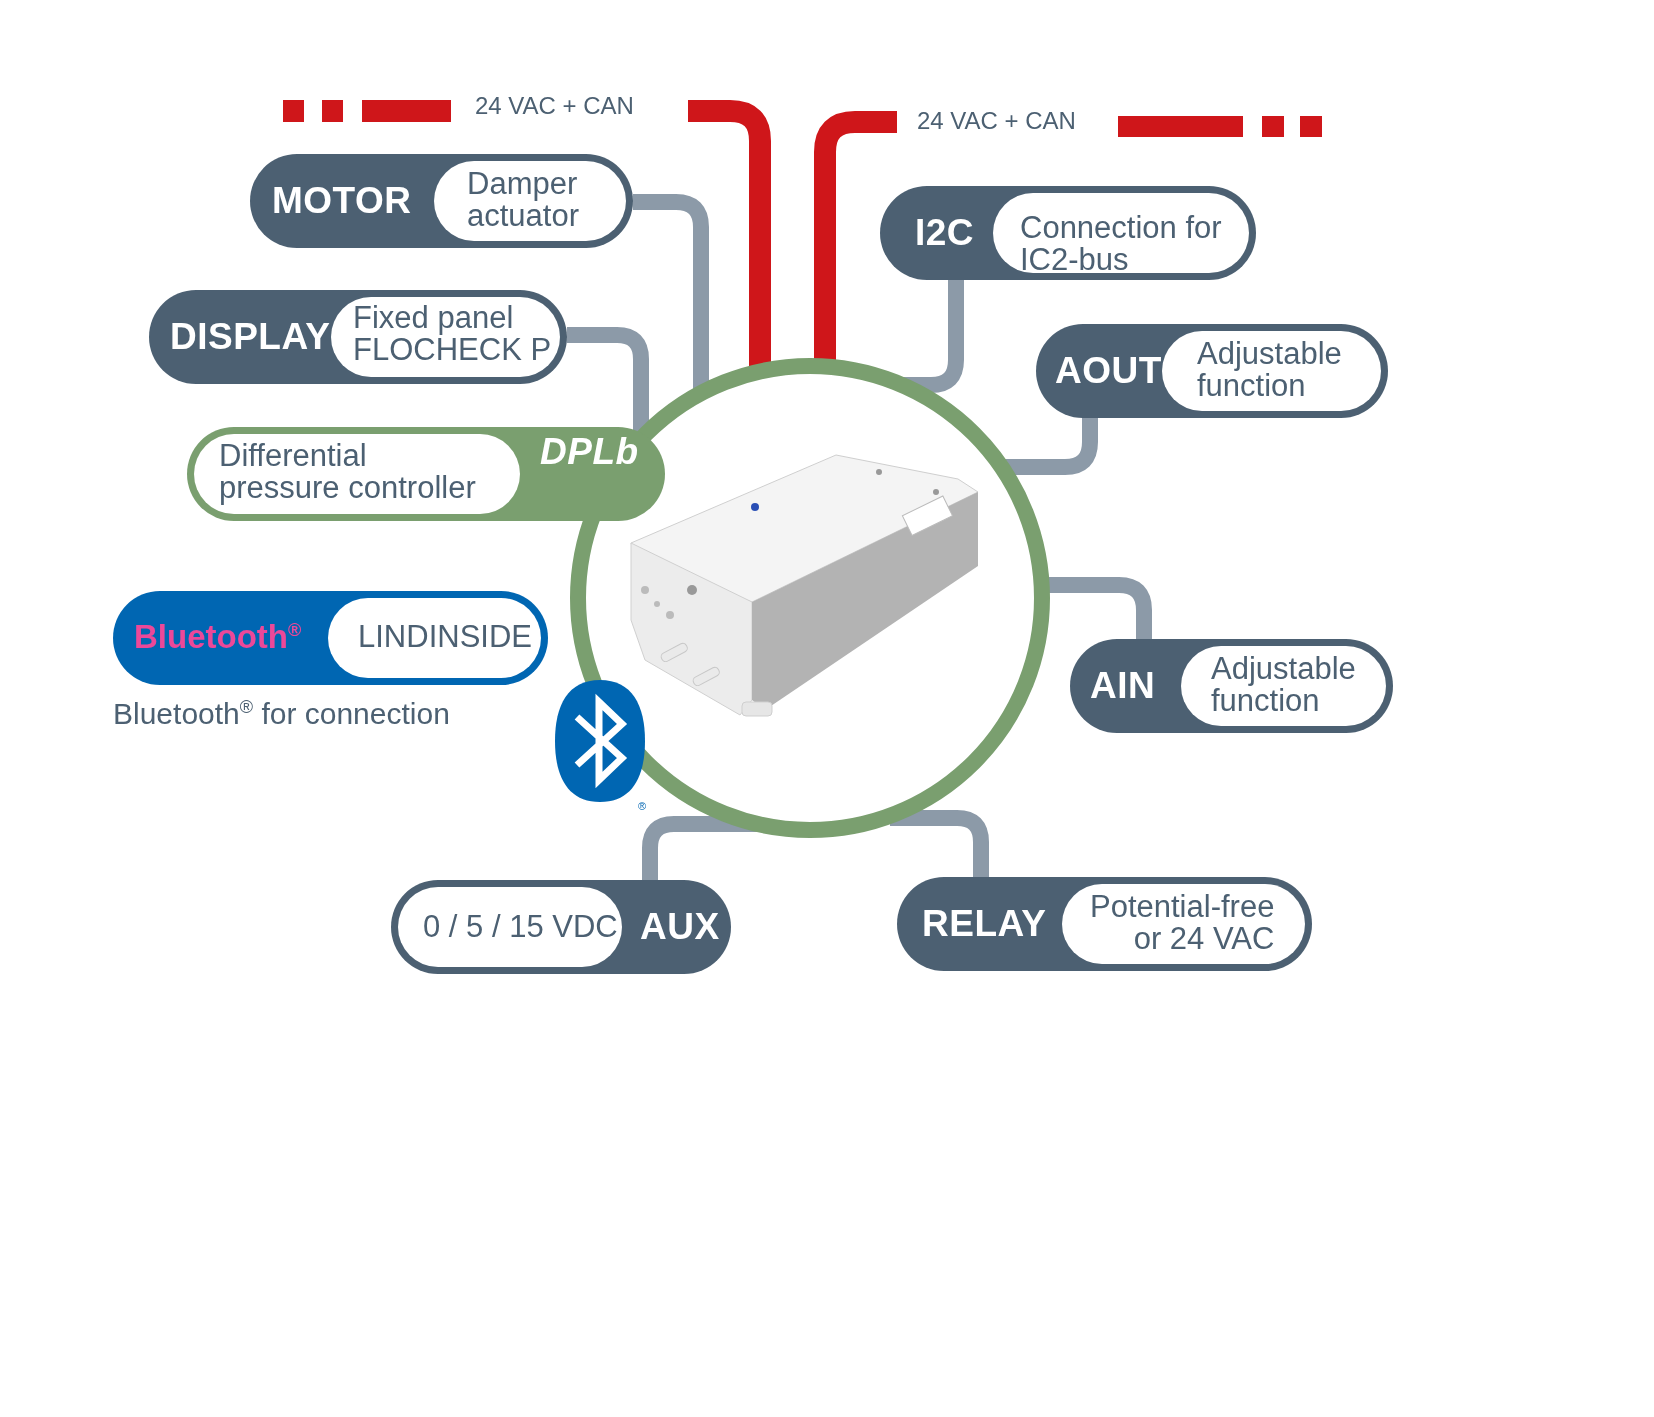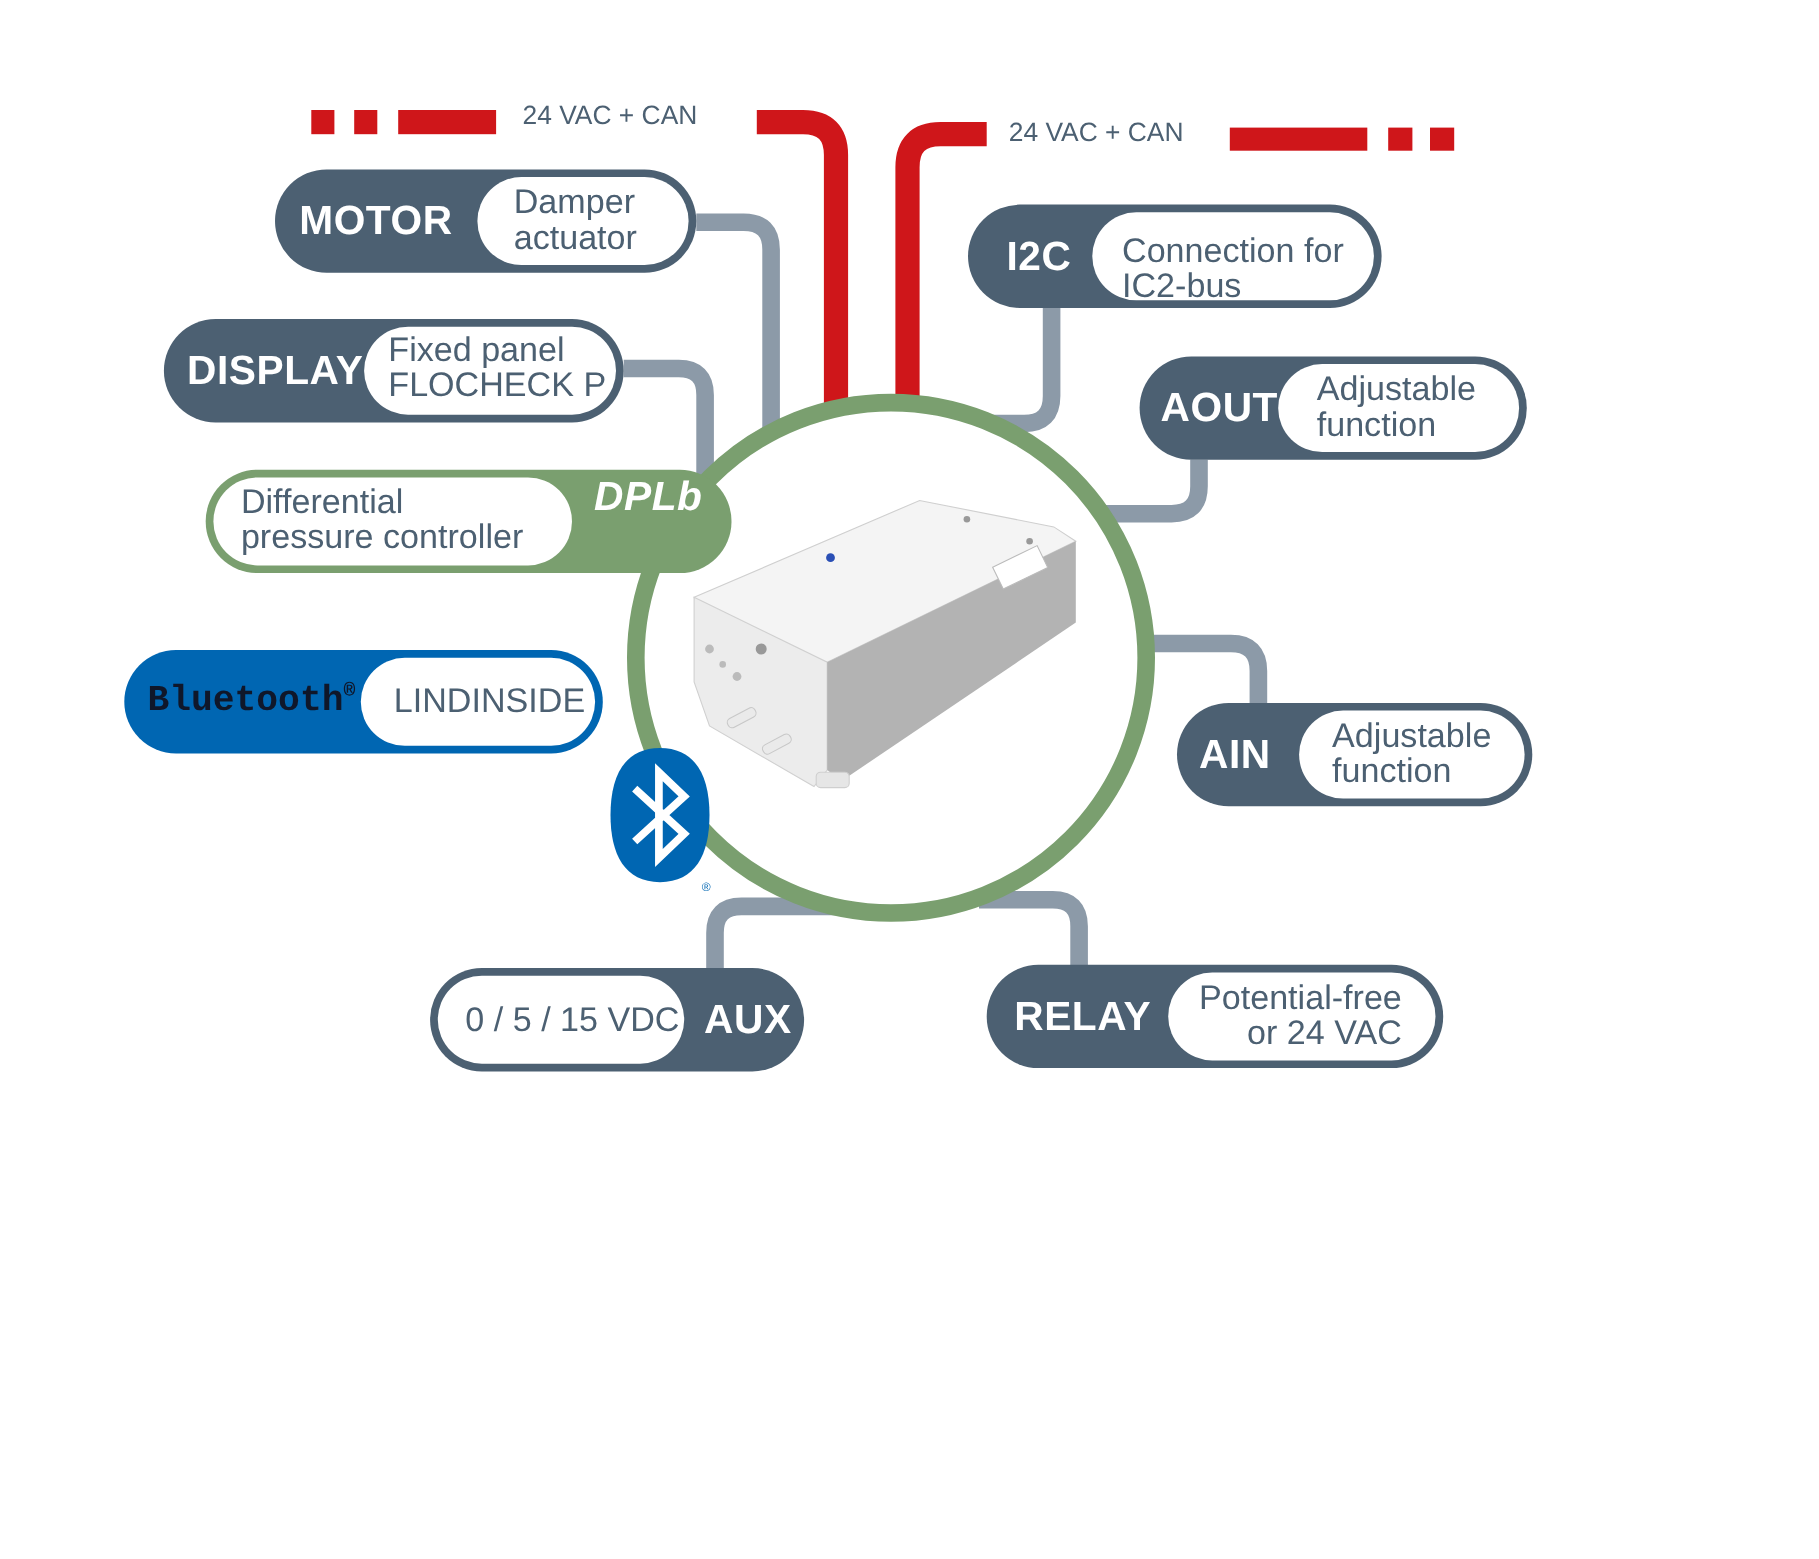--- a/index.html
+++ b/index.html
@@ -13,21 +13,21 @@
   .pill-dark { fill:#4c6072; }
   .pill-green { fill:#7a9f6f; }
   .pill-blue { fill:#0066b2; }
   .pill-white { fill:#ffffff; }
   .lbl { position:absolute; white-space:nowrap; }
   .code { font-weight:bold; color:#ffffff; font-size:37px; letter-spacing:0.5px; }
   .desc { color:#4c6072; font-size:31px; line-height:32px; }
   .power { color:#4c6072; font-size:24px; }
   .bt-desc { color:#4c6072; font-size:30px; line-height:37px; }
   .reg { font-size:18px; vertical-align:super; }
-  .bt-code { font-weight:bold; color:#0f172a; font-size:33px;font-family:Liberation Mono, monospace; }
+  .bt-code { font-weight:bold; color:#ec4899; font-size:33px; }
 </style>
 </head>
 <body>
 
 <svg id="diagram" viewBox="0 0 1654 1417" xmlns="http://www.w3.org/2000/svg">
 
   <g>
     <rect class="dash-red" x="283" y="100" width="21" height="22"></rect>
     <rect class="dash-red" x="322" y="100" width="21" height="22"></rect>
     <rect class="dash-red" x="362" y="100" width="89" height="22"></rect>
@@ -164,13 +164,14 @@
   <div>Potential-free</div>
   <div>or 24 VAC</div>
 </div>
 
 <div class="lbl desc" style="left:423px; top:911px;">0 / 5 / 15 VDC</div>
 <div class="lbl code" style="left:640px; top:906px;">AUX</div>
 
 <div class="lbl bt-code" style="left:134px; top:618px;"><span>Bluetooth</span><span class="reg">®</span></div>
 <div class="lbl desc" style="left:358px; top:621px;text-align:center;">LINDINSIDE</div>
 <div class="lbl bt-desc" style="left:113px; top:689px;">
+  <div><span>Bluetooth</span><span class="reg">®</span><span> for connection</span></div>
 </div>
 
 </body></html>

